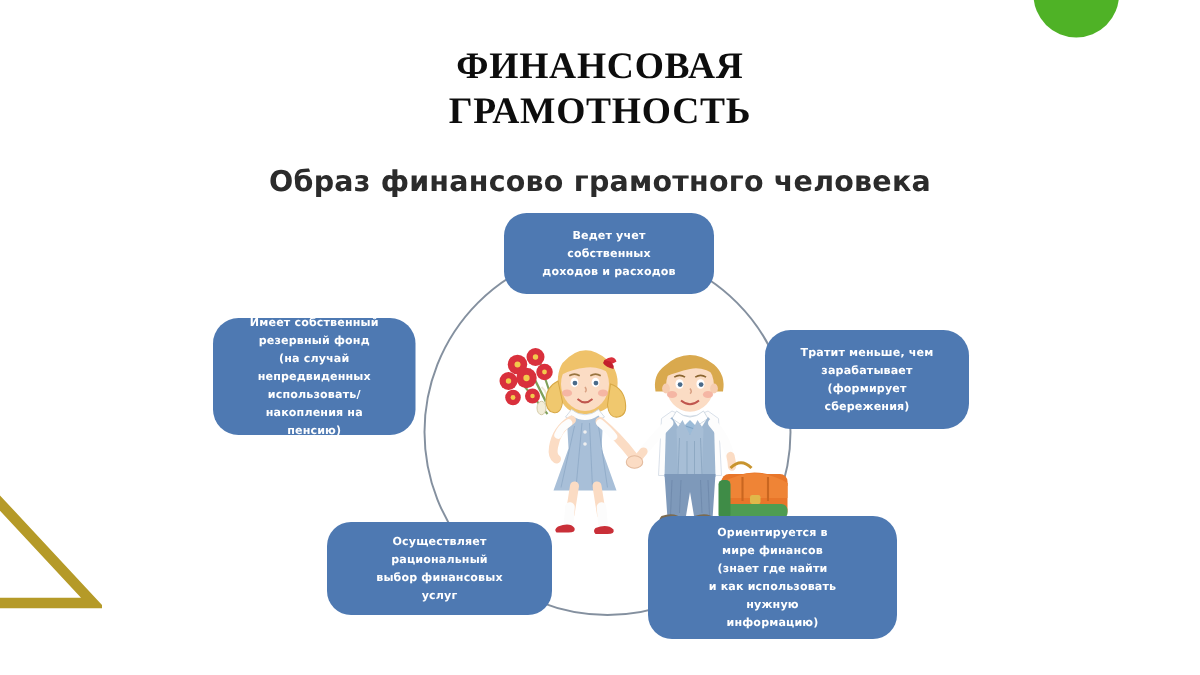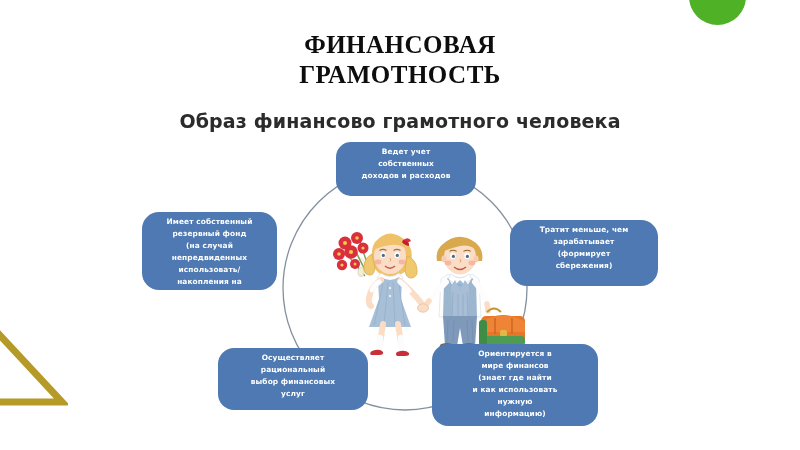--- a/index.html
+++ b/index.html
@@ -93,27 +93,28 @@
     box-sizing: border-box;
     background: #4E79B2;
     color: #ffffff;
     border-radius: 16px;
     font-family: "DejaVu Sans", sans-serif;
     font-size: 7.4px;
     font-weight: 600;
     line-height: 1.62;
     text-align: center;
     display: flex;
+    align-items: center;
     justify-content: center;
     padding: 4px 7px;
     letter-spacing: .1px;
   }
   #callout-top    { left: 216px; top:  12px; width: 140px; height:  54px; border-radius: 15px; }
   #callout-left   { left:  22px; top:  82px; width: 135px; height:  78px; border-radius: 17px; }
-  #callout-right  { left: 390px; top:  90px; width: 148px; height:  66px; border-radius: 17px; }
+  #callout-right  { left: 390px; top:  90px; width: 136px; height:  66px; border-radius: 17px; }
   #callout-bleft  { left:  98px; top: 218px; width: 150px; height:  62px; border-radius: 16px; }
   #callout-bright { left: 312px; top: 214px; width: 166px; height:  82px; border-radius: 16px; }
 
   .callout span { display: block; }
 
   
   #kids {
     position: absolute;
     left: 195px;
     top: 82px;

